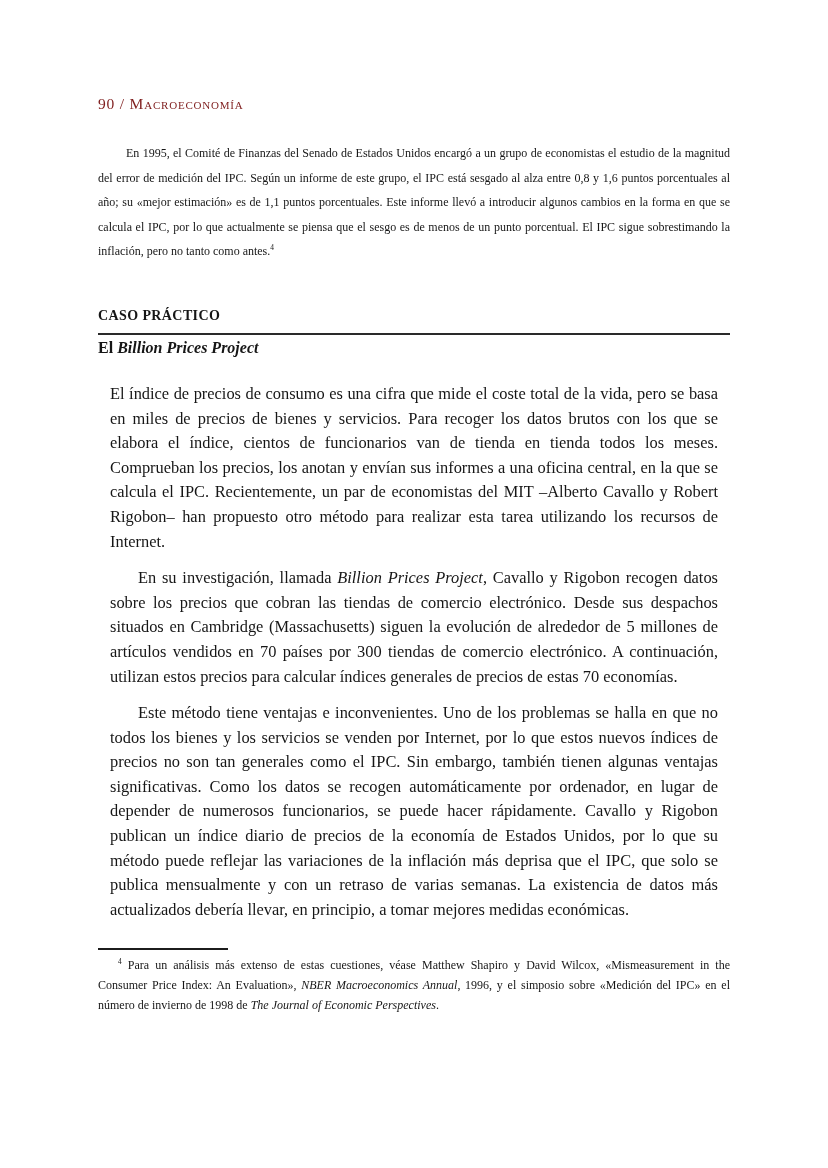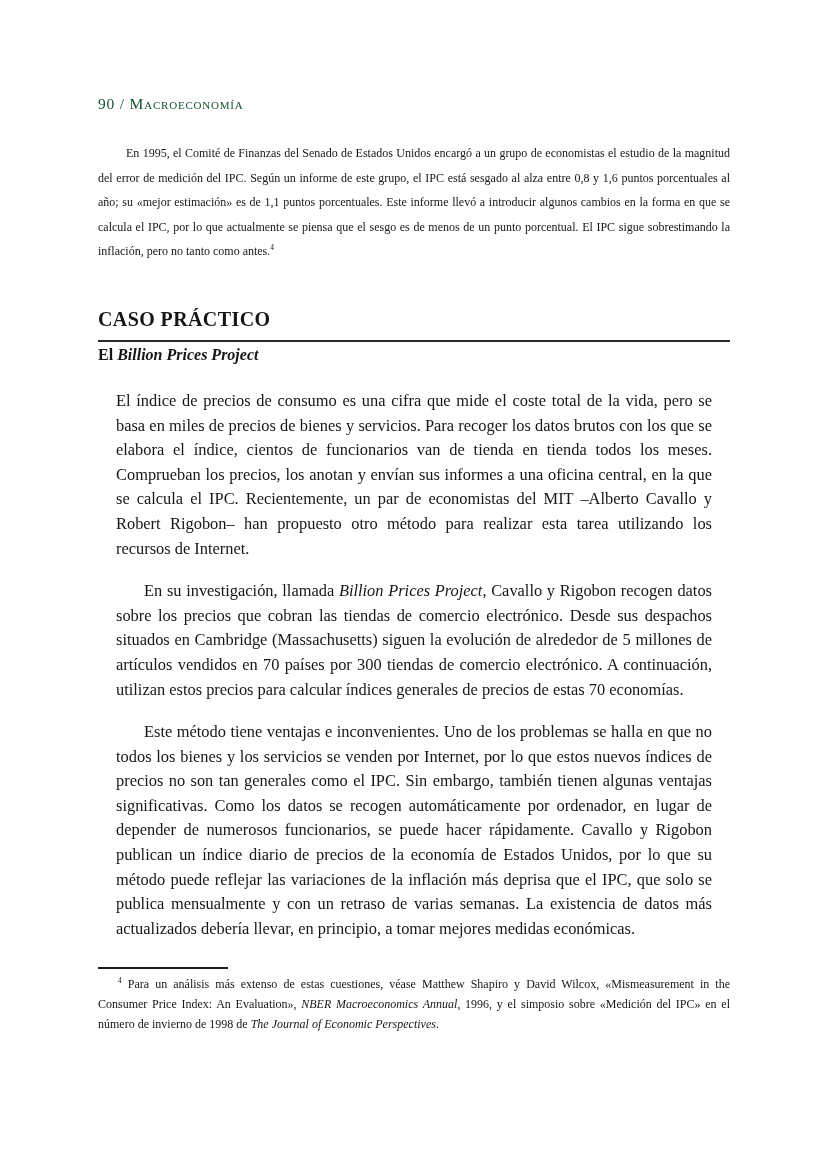--- a/index.html
+++ b/index.html
@@ -11,47 +11,47 @@
     padding:95px 98px 0 98px;
     font-family:"Liberation Serif", serif;
     color:#161616;
     position:relative;
     overflow:hidden;
   }
   .running-head{
     font-size:15.5px;
     font-variant:small-caps;
     letter-spacing:0.8px;
-    color:#14532d;
+    color:#7f1d1d;
   }
   .intro{
     margin:28px 0 0 0;
     font-size:12px;
     line-height:24.6px;
     text-align:justify;
     text-indent:28px;
   }
   .case-heading{
     margin:44px 0 0 0;
-    font-size:20px;
+    font-size:14px;
     font-weight:bold;
     letter-spacing:0.4px;
     padding-bottom:9px;
     border-bottom:2px solid #2a2a2a;
   }
   .case-subtitle{
     margin:4px 0 0 0;
     font-size:16px;
     font-weight:bold;
   }
   .case-body{
     margin-top:25px;
   }
   .body-para{
-    margin:18px;
+    margin:12px;
     font-size:16.4px;
     line-height:24.6px;
     text-align:justify;
   }
   .body-para.indent{text-indent:28px;}
   .footnote-block{
     margin-top:26px;
   }
   .footnote-rule{
     width:130px;

